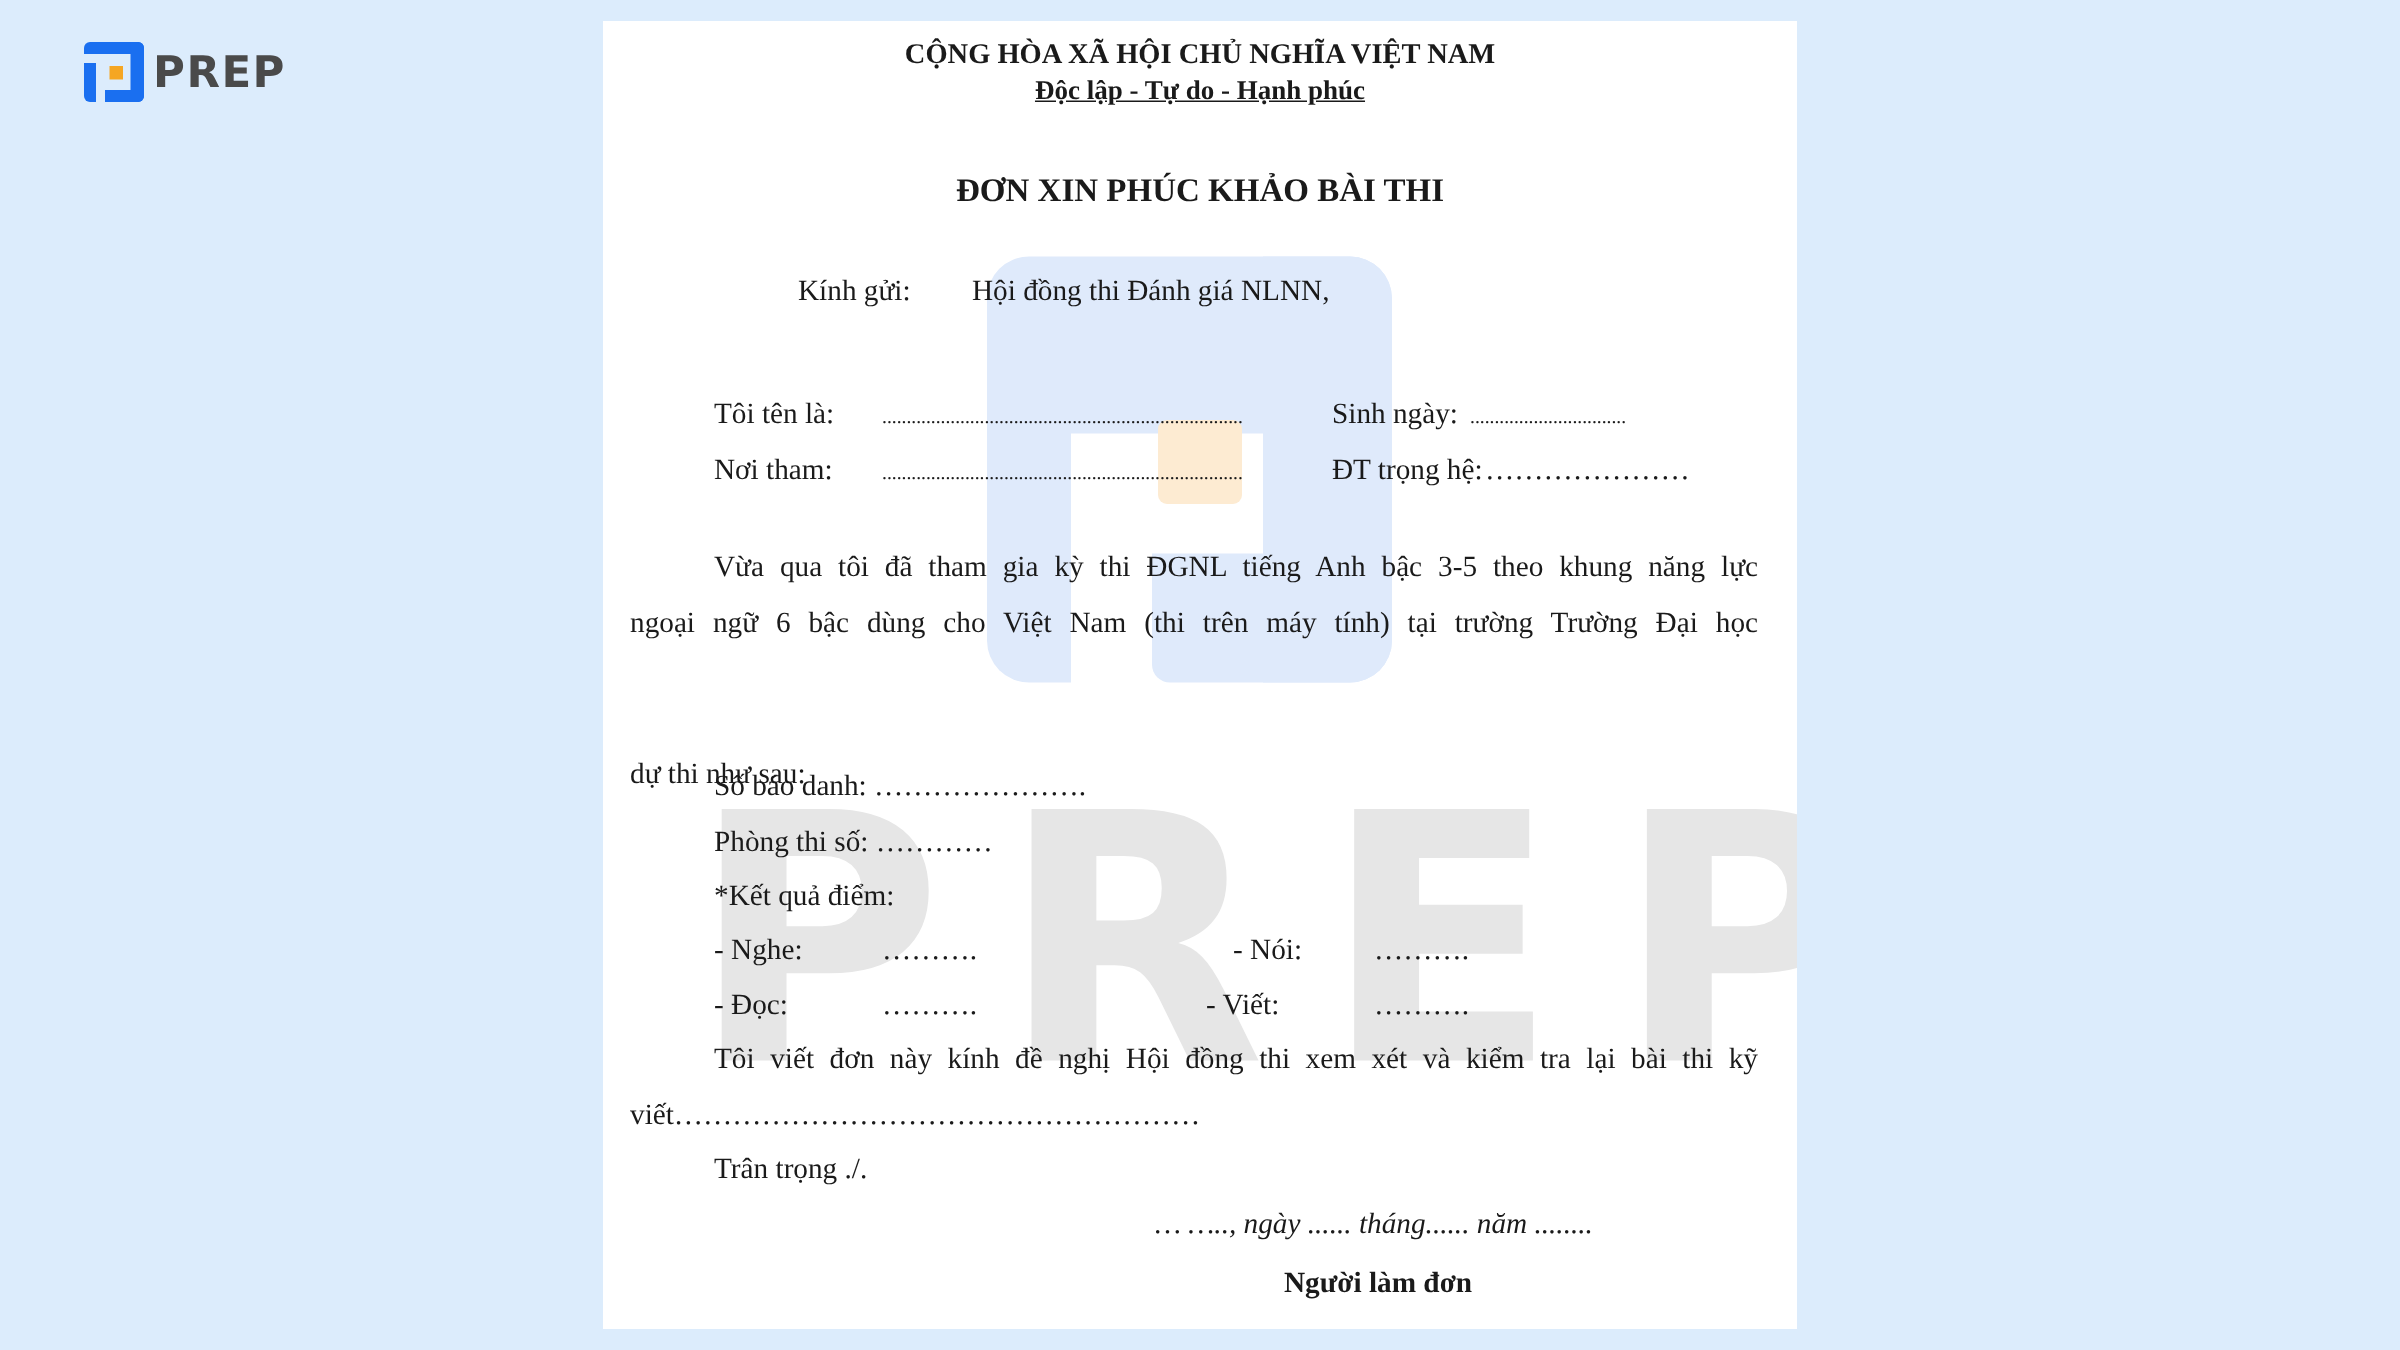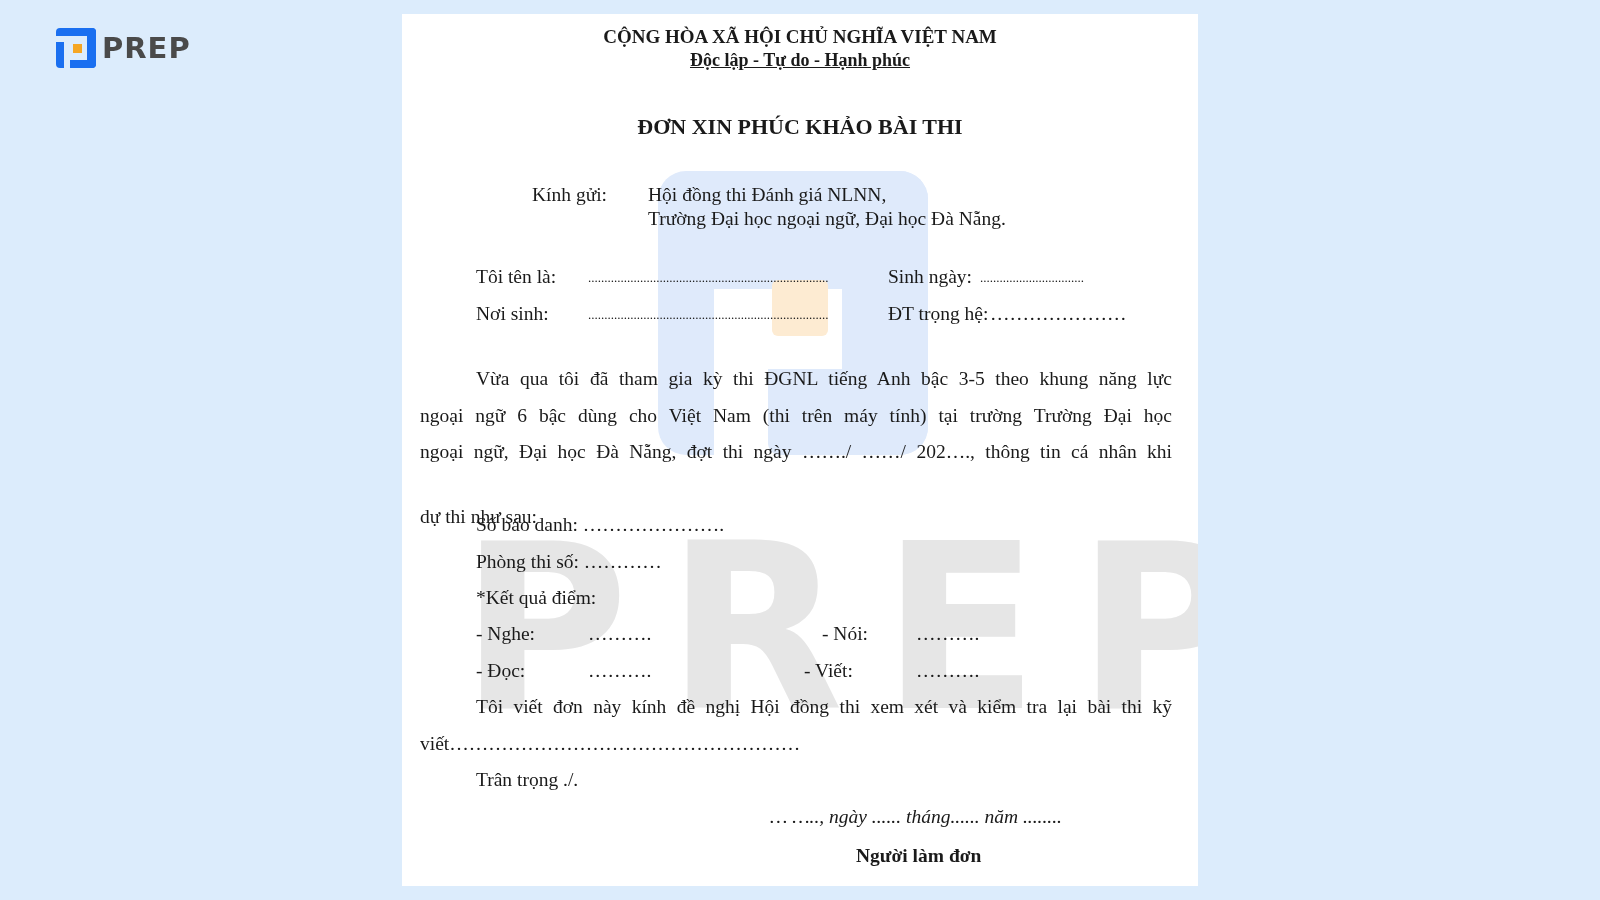--- a/index.html
+++ b/index.html
@@ -62,35 +62,33 @@
   <div class="wm wm-dot"></div>
   <div class="wm wm-prep">PREP</div>
 
   <div class="content">
     <div class="line center bold" style="top:12px; font-size:19px;">CỘNG HÒA XÃ HỘI CHỦ NGHĨA VIỆT NAM</div>
     <div class="line center bold u" style="top:36px; font-size:18px;">Độc lập - Tự do - Hạnh phúc</div>
     <div class="line center bold" style="top:100px; font-size:22px;">ĐƠN XIN PHÚC KHẢO BÀI THI</div>
 
     <div class="line" style="left:130px; top:170px;">Kính gửi:</div>
     <div class="line" style="left:246px; top:170px;">Hội đồng thi Đánh giá NLNN,</div>
-    <div class="line" style="left:246px; top:194px;">Trường Đại học ngoại ngữ, Đại học Đà Nẵng.</div>
 
     <div class="line" style="left:74px; top:252px;">Tôi tên là:</div>
     <div class="line" style="left:186px; top:252px; font-size:13px; top:256px;">..........................................................................</div>
     <div class="line" style="left:486px; top:252px;">Sinh ngày:</div>
     <div class="line" style="left:578px; top:256px; font-size:13px;">................................</div>
 
-    <div class="line" style="left:74px; top:289px;">Nơi sinh:</div>
+    <div class="line" style="left:74px; top:289px;">Nơi tham:</div>
     <div class="line" style="left:186px; top:293px; font-size:13px;">..........................................................................</div>
     <div class="line" style="left:486px; top:289px;">ĐT trọng hệ:</div>
     <div class="line" style="left:588px; top:289px;">…………………</div>
 
     <div class="line justify" style="top:354px; left:74px; width:696px;">Vừa qua tôi đã tham gia kỳ thi ĐGNL tiếng Anh bậc 3-5 theo khung năng lực</div>
     <div class="line justify" style="top:391px;">ngoại ngữ 6 bậc dùng cho Việt Nam (thi trên máy tính) tại trường Trường Đại học</div>
-    <div class="line justify" style="top:427px;">ngoại ngữ, Đại học Đà Nẵng, đợt thi ngày ……./ ……/ 202…., thông tin cá nhân khi</div>
     <div class="line" style="left:18px; top:492px;">dự thi như sau:</div>
 
     <div class="line" style="left:74px; top:500px;">Số báo danh: ………………….</div>
     <div class="line" style="left:74px; top:537px;">Phòng thi số: …………</div>
     <div class="line" style="left:74px; top:573px;">*Kết quả điểm:</div>
 
     <div class="line" style="left:74px; top:609px;">- Nghe:</div>
     <div class="line" style="left:186px; top:609px;">……….</div>
     <div class="line" style="left:420px; top:609px;">- Nói:</div>
     <div class="line" style="left:514px; top:609px;">……….</div>

